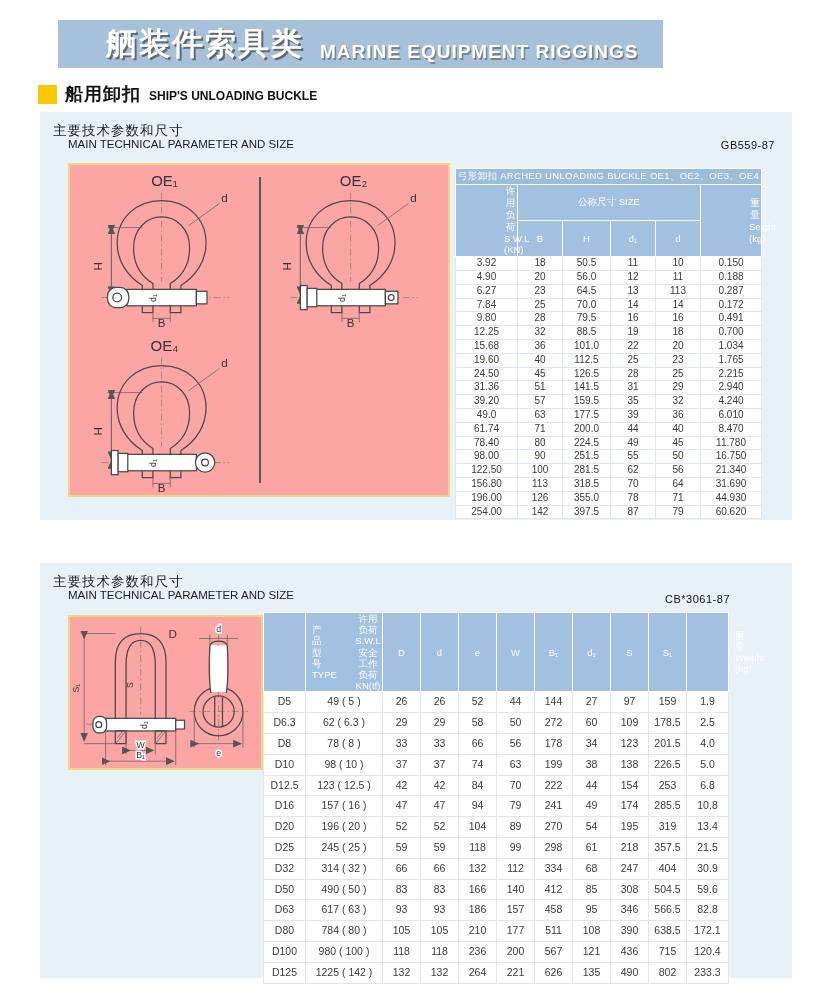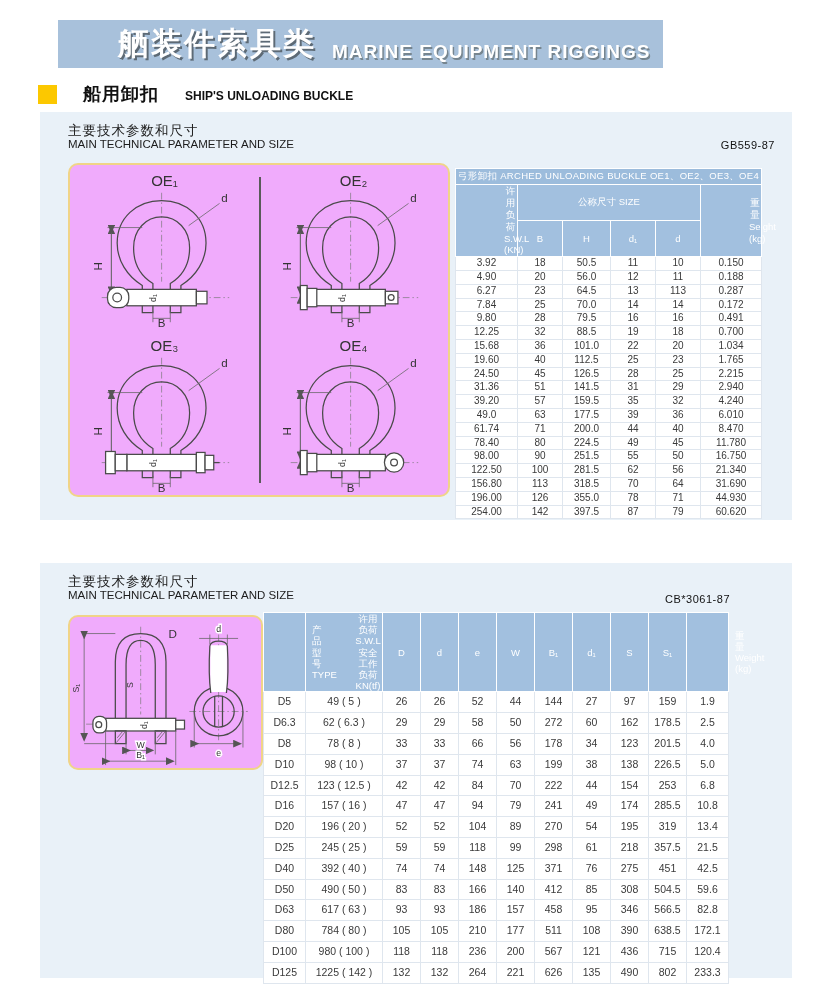--- a/index.html
+++ b/index.html
@@ -1,42 +1,42 @@
 <!DOCTYPE html>
 <html><head>
 <meta charset="utf-8">
 <style>
   html,body{margin:0;padding:0;background:#fff;}
   .page{position:relative;width:830px;height:1000px;background:#fff;overflow:hidden;
         font-family:"Liberation Sans","DejaVu Sans",sans-serif;color:#222;}
 
   
   .banner{position:absolute;left:58px;top:20px;width:605px;height:48px;background:#a8c1db;
-          display:flex;align-items:center;padding-left:60px;box-sizing:border-box;gap:16px;}
+          display:flex;align-items:center;padding-left:48px;box-sizing:border-box;gap:16px;}
   .banner-zh{font-size:31px;font-weight:bold;color:#fff;letter-spacing:2px;
              text-shadow:2px 2px 0 #5d6a75;white-space:nowrap;}
   .banner-en{font-size:19px;font-weight:bold;color:#fff;letter-spacing:1px;
              text-shadow:1.5px 1.5px 0 #76858f;white-space:nowrap;margin-top:16px;}
 
   
-  .sec-head{position:absolute;left:38px;display:flex;align-items:center;gap:26px;}
+  .sec-head{position:absolute;left:38px;display:flex;align-items:center;gap:8px;}
   .bullet{width:19px;height:19px;background:#fcc800;flex:0 0 auto;}
   .sec-zh{font-size:18px;font-weight:bold;color:#111;letter-spacing:1px;white-space:nowrap;}
   .sec-en{font-size:12px;font-weight:bold;color:#111;margin-top:3px;white-space:nowrap;}
 
   
   .panel{position:absolute;left:40px;width:752px;background:#e9f1f8;}
   .panel-1{top:112px;height:408px;}
   .panel-2{top:563px;height:415px;}
-  .param-zh{position:absolute;left:28px;font-size:13.5px;color:#1c1c1c;letter-spacing:1px;}
+  .param-zh{position:absolute;left:13px;font-size:13.5px;color:#1c1c1c;letter-spacing:1px;}
   .param-en{position:absolute;left:28px;font-size:11.5px;color:#1c1c1c;}
   .std{position:absolute;font-size:11px;color:#111;letter-spacing:0.5px;}
 
   
-  .diag-box{position:absolute;background:#f0abfc;border:2px solid #f0d488;border-radius:10px;box-sizing:border-box;}
+  .diag-box{position:absolute;background:#fca5a5;border:2px solid #f0d488;border-radius:0;box-sizing:border-box;}
   .diag-1{left:28px;top:51px;width:382px;height:334px;}
   .diag-2{left:28px;top:52px;width:195px;height:155px;}
   .diag-grid{position:relative;display:grid;grid-template-columns:189px 189px;grid-template-rows:165px 165px;}
   .vdiv{position:absolute;left:50%;top:12px;bottom:12px;width:1.5px;background:#5a5a5a;}
   .fig{text-align:center;}
   .fig-label{font-size:15px;color:#333;height:15px;margin-top:7px;}
   .fig svg{display:block;margin:0 auto;}
 
   
   table{border-collapse:collapse;table-layout:fixed;position:absolute;}
@@ -130,31 +130,20 @@
           </svg>
         </div>
         <div class="fig">
           <div class="fig-label">OE₂</div>
           <svg width="189" height="141" viewBox="0 0 190 146">
             <use href="#bow-fig"></use>
             <rect class="fil" x="40" y="102" width="7" height="25"></rect>
             <rect class="fil" x="47" y="105" width="10" height="19"></rect>
             <rect class="fil" x="128" y="108" width="13" height="13"></rect>
             <circle class="fil" cx="134" cy="114.5" r="3"></circle>
-          </svg>
-        </div>
-        <div class="fig">
-          <div class="fig-label">OE₃</div>
-          <svg width="189" height="141" viewBox="0 0 190 146">
-            <use href="#bow-fig"></use>
-            <rect class="fil" x="34" y="103" width="10" height="23"></rect>
-            <rect class="fil" x="44" y="106" width="12" height="17"></rect>
-            <rect class="fil" x="128" y="104" width="9" height="21"></rect>
-            <rect class="fil" x="137" y="107" width="9" height="15"></rect>
-            <line class="ln" x1="146" y1="114.5" x2="152" y2="114.5"></line>
           </svg>
         </div>
         <div class="fig">
           <div class="fig-label">OE₄</div>
           <svg width="189" height="141" viewBox="0 0 190 146">
             <use href="#bow-fig"></use>
             <rect class="fil" x="40" y="102" width="7" height="25"></rect>
             <rect class="fil" x="47" y="105" width="10" height="19"></rect>
             <circle class="fil" cx="137" cy="114.5" r="10"></circle>
             <circle class="fil" cx="137" cy="114.5" r="3.5"></circle>
@@ -473,21 +462,21 @@
           </tr>
           <tr>
             <td>D6.3</td>
             <td>62 ( 6.3 )</td>
             <td>29</td>
             <td>29</td>
             <td>58</td>
             <td>50</td>
             <td>272</td>
             <td>60</td>
-            <td>162</td>
+            <td>109</td>
             <td>178.5</td>
             <td>2.5</td>
           </tr>
           <tr>
             <td>D8</td>
             <td>78 ( 8 )</td>
             <td>33</td>
             <td>33</td>
             <td>66</td>
             <td>56</td>
@@ -556,31 +545,31 @@
             <td>59</td>
             <td>118</td>
             <td>99</td>
             <td>298</td>
             <td>61</td>
             <td>218</td>
             <td>357.5</td>
             <td>21.5</td>
           </tr>
           <tr>
-            <td>D40</td>
-            <td>392 ( 40 )</td>
-            <td>74</td>
-            <td>74</td>
-            <td>148</td>
-            <td>125</td>
-            <td>371</td>
-            <td>76</td>
-            <td>275</td>
-            <td>451</td>
-            <td>42.5</td>
+            <td>D32</td>
+            <td>314 ( 32 )</td>
+            <td>66</td>
+            <td>66</td>
+            <td>132</td>
+            <td>112</td>
+            <td>334</td>
+            <td>68</td>
+            <td>247</td>
+            <td>404</td>
+            <td>30.9</td>
           </tr>
           <tr>
             <td>D50</td>
             <td>490 ( 50 )</td>
             <td>83</td>
             <td>83</td>
             <td>166</td>
             <td>140</td>
             <td>412</td>
             <td>85</td>

